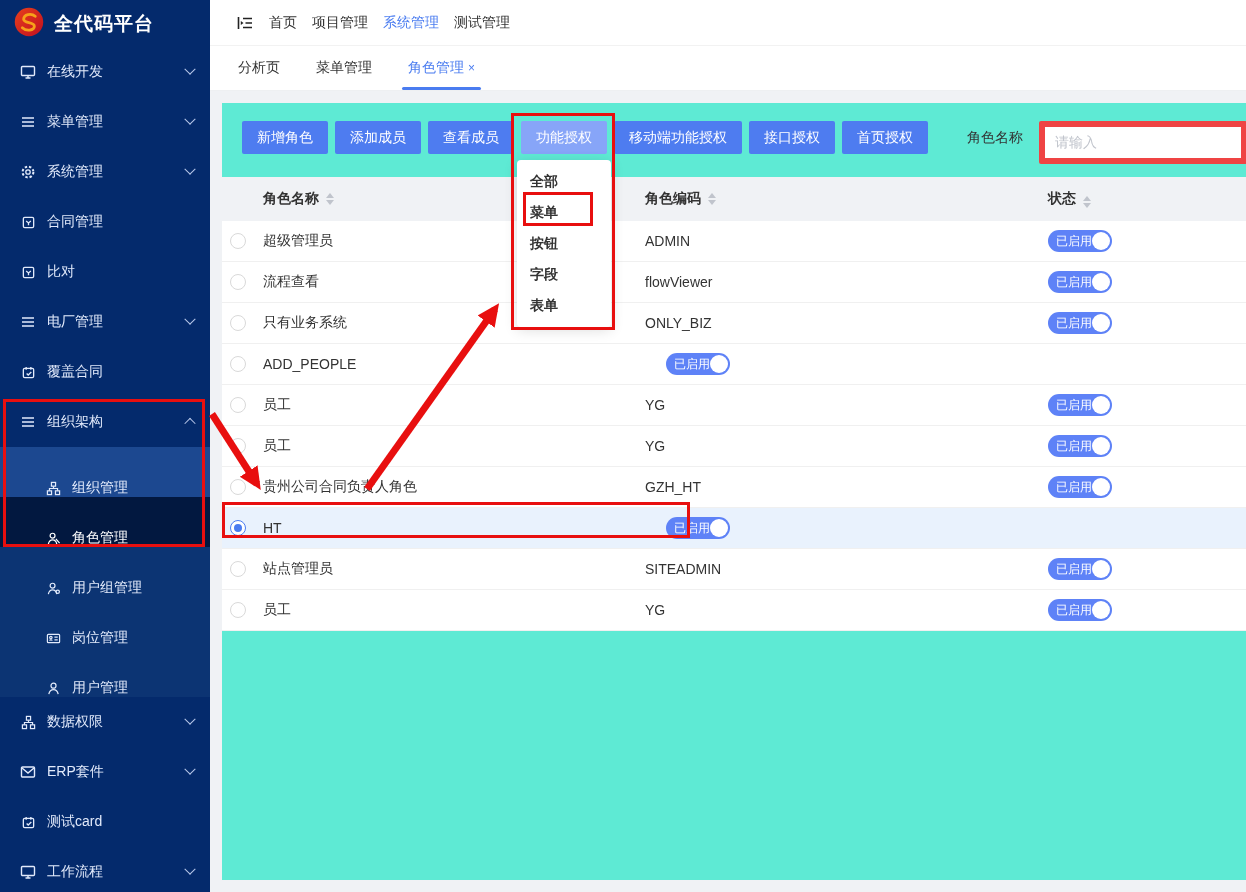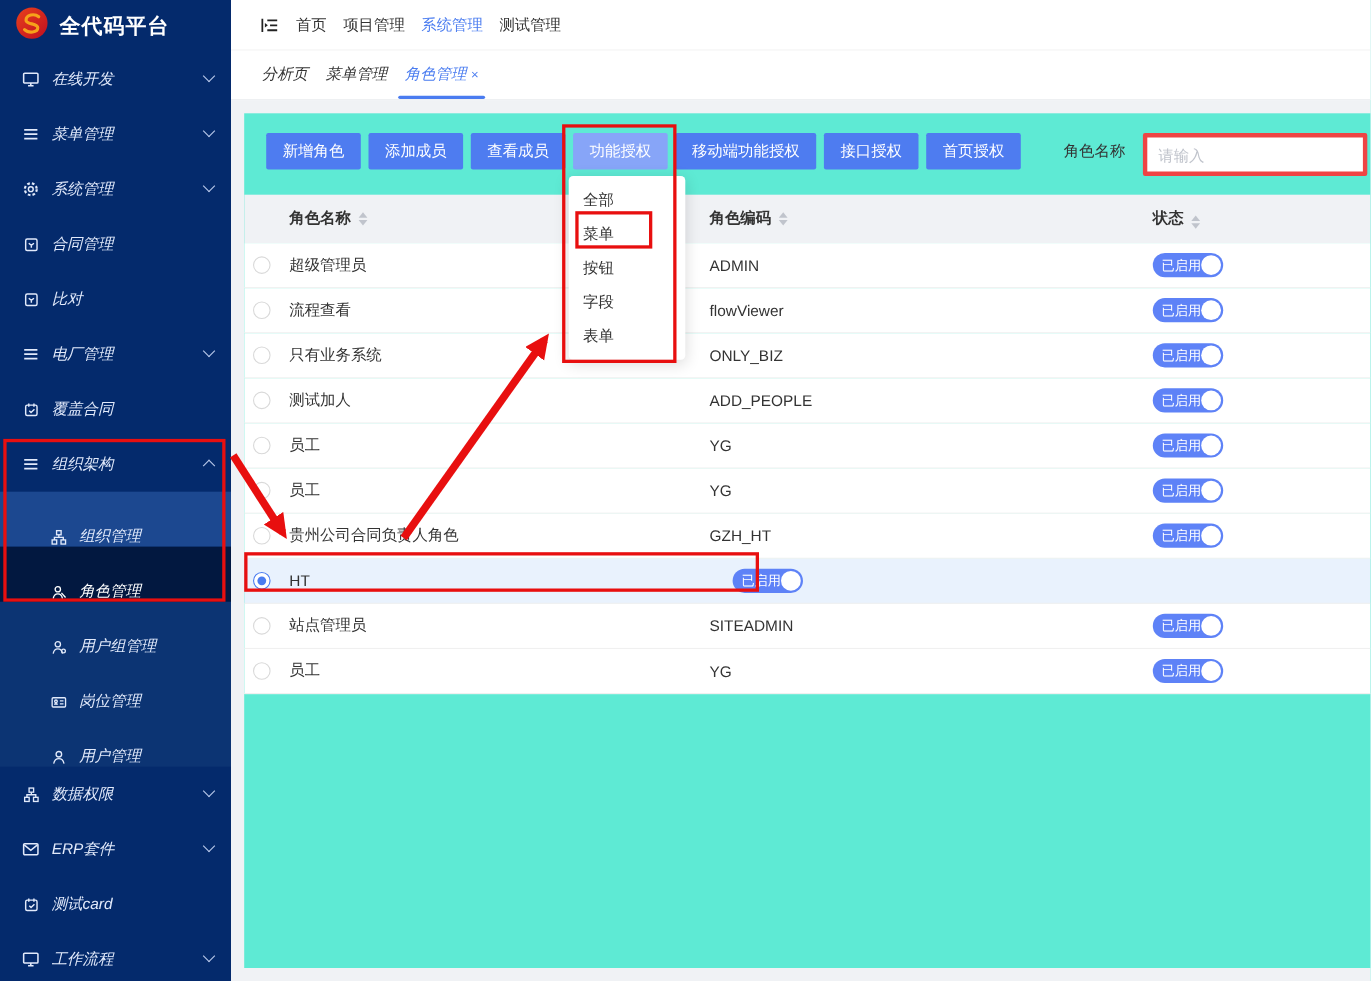--- a/index.html
+++ b/index.html
@@ -6,49 +6,49 @@
   html,body { width:1246px; height:892px; }
   body {
     position:relative; overflow:hidden; background:#fff;
     font-family:"Liberation Sans","DejaVu Sans",sans-serif;
     -webkit-font-smoothing:antialiased;
   }
   
   .sidebar { position:absolute; left:0; top:0; width:210px; height:892px; background:#042a6c; z-index:5; }
   .logo { height:47px; display:flex; align-items:center; padding-left:13px; gap:9px; }
   .logo-title { font-size:19px; font-weight:bold; color:#ffffff; letter-spacing:1px; }
-  .side-item { height:50px; display:flex; align-items:center; padding:0 16px 0 19px; font-size:14px; color:#e2eafb; cursor:pointer;font-style:italic; }
+  .side-item { height:50px; display:flex; align-items:center; padding:0 16px 0 19px; font-size:14px; color:#e2eafb; cursor:pointer; }
   .side-item .micon { width:18px; height:18px; margin-right:10px; display:flex; align-items:center; justify-content:center; flex:none; }
   .side-item .micon svg { display:block; }
   .side-item .lbl { flex:1; white-space:nowrap; }
   .chev { width:7px; height:7px; border-right:1.6px solid #b9c8ea; border-bottom:1.6px solid #b9c8ea; transform:rotate(45deg) translate(-2px,-2px); flex:none; }
   .chev.up { transform:rotate(225deg) translate(-1px,-1px); }
   .submenu { background:#0c3473; }
   .side-item.sub { padding-left:44px;align-items:flex-end; }
   .side-item.sub-hover { background:#1c4890; }
   .side-item.sub-active { background:#021840; color:#ffffff; }
   
   .main { position:absolute; left:210px; top:0; width:1036px; height:892px; background:#f0f2f5; }
   .topnav { height:45px; background:#fff; display:flex; align-items:center; padding-left:26px; gap:15px; border-bottom:1px solid #f2f2f2; }
   .topnav .nav-item { font-size:14px; color:#333; cursor:pointer; }
   .topnav .nav-item.active { color:#4a7cf0; }
   .collapse-btn { display:flex; align-items:center; cursor:pointer; }
-  .tabbar { height:44px; background:#fff; display:flex; align-items:flex-end; padding-left:28px; gap:16px; border-bottom:1px solid #eef0f2;font-style:italic; }
+  .tabbar { height:44px; background:#fff; display:flex; align-items:flex-end; padding-left:28px; gap:36px; border-bottom:1px solid #eef0f2; }
   .tab { position:relative; height:100%; display:flex; align-items:center; font-size:14px; color:#333; cursor:pointer; }
   .tab.active { color:#4a7cf0; }
   .tab.active::after { content:""; position:absolute; left:-6px; right:-6px; bottom:0; height:3px; background:#4a7cf0; border-radius:2px; }
   .tab .close { margin-left:4px; font-size:12px; color:#4a7cf0; }
   
   .card { position:absolute; left:12px; top:103px; right:0; bottom:12px; background:#5eead4; overflow:hidden; }
   .toolbar { position:absolute; top:18px; left:20px; right:0; height:33px; }
   .btn-row { display:flex; gap:7px; }
   .btn { height:33px; padding:0 15px; background:#4e7cf0; color:#fff; font-size:14px; border:none; border-radius:2px; cursor:pointer; white-space:nowrap; font-family:inherit; }
   .btn.hovered { background:#87a5f8; }
   .search-label { position:absolute; left:725px; top:8px; font-size:14px; color:#333; }
-  .search-input { position:absolute; left:797px; top:0; width:176px; height:31px; border:4px solid #ef4444; border-radius:2px; padding:0 10px; font-size:14px; color:#333; outline:none; font-family:Liberation Sans, sans-serif; }
+  .search-input { position:absolute; left:797px; top:0; width:176px; height:31px; border:6px solid #ef4444; border-radius:2px; padding:0 10px; font-size:14px; color:#333; outline:none; font-family:Liberation Serif, serif; }
   .search-input::placeholder { color:#c0c4cc; }
   
   .table { position:absolute; top:74px; left:0; right:0; }
   .thead { height:44px; background:#f0f2f5; display:flex; align-items:center; font-size:14px; font-weight:bold; color:#333; }
   .trow { height:40px; background:#fff; display:flex; align-items:center; border-bottom:1px solid #f0f0f0; font-size:14px; color:#333; cursor:pointer; }
   .trow.sel { background:#e9f2fd; }
   .c0 { width:33px; padding-left:8px; display:flex; align-items:center; flex:none; }
   .c1 { width:382px; flex:none; display:flex; align-items:center; }
   .c2 { width:403px; flex:none; }
   .c3 { flex:1; display:flex; align-items:flex-end; }
@@ -56,21 +56,21 @@
   .sorter i { width:0; height:0; border-left:4px solid transparent; border-right:4px solid transparent; display:block; }
   .sorter .s-up { border-bottom:5px solid #c0c4cc; }
   .sorter .s-dn { border-top:5px solid #c0c4cc; }
   .radio { width:14px; height:14px; border-radius:50%; border:1px solid #d9d9d9; background:#fff; position:relative; cursor:pointer; flex:none; }
   .radio.on { border-color:#4a7cf0; }
   .radio.on::after { content:""; position:absolute; left:3px; top:3px; width:8px; height:8px; border-radius:50%; background:#4a7cf0; }
   .toggle { width:56px; height:22px; border-radius:12px; background:#5e82f7; position:relative; display:flex; align-items:center; padding-left:8px; cursor:pointer; }
   .toggle .tlabel { color:#fff; font-size:12px; }
   .toggle::after { content:""; position:absolute; right:2px; top:2px; width:18px; height:18px; border-radius:50%; background:#fff; }
   
-  .dropdown { position:absolute; left:517px; top:160px; width:106px; background:#fff; border-radius:4px; box-shadow:0 3px 14px rgba(0,0,0,.14); padding:6px 0; z-index:40; }
+  .dropdown { position:absolute; left:517px; top:160px; width:94px; background:#fff; border-radius:4px; box-shadow:0 3px 14px rgba(0,0,0,.14); padding:6px 0; z-index:40;font-weight:bold; }
   .dd-item { height:31px; display:flex; align-items:center; padding-left:13px; font-size:14px; color:#333; cursor:pointer; }
   
   .rbox { position:absolute; border:3px solid #e80f0f; z-index:60; pointer-events:none; }
   #rb-sidebar  { left:3px;   top:399px; width:196px; height:142px; }
   #rb-dropdown { left:511px; top:113px; width:98px;  height:211px; }
   #rb-menuitem { left:523px; top:192px; width:64px;  height:28px; }
   #rb-row      { left:222px; top:502px; width:462px; height:30px; }
   .arrows { position:absolute; left:0; top:0; z-index:70; pointer-events:none; }
 </style>
 </head>
@@ -361,21 +361,20 @@
         <div class="c3">
             <span class="toggle">
               <span class="tlabel">已启用</span>
             </span>
           </div>
       </div>
       <div class="trow">
         <div class="c0">
             <span class="radio"></span>
           </div>
-        <div class="c1">测试加人</div>
         <div class="c2">ADD_PEOPLE</div>
         <div class="c3">
             <span class="toggle">
               <span class="tlabel">已启用</span>
             </span>
           </div>
       </div>
       <div class="trow">
         <div class="c0">
             <span class="radio"></span>

